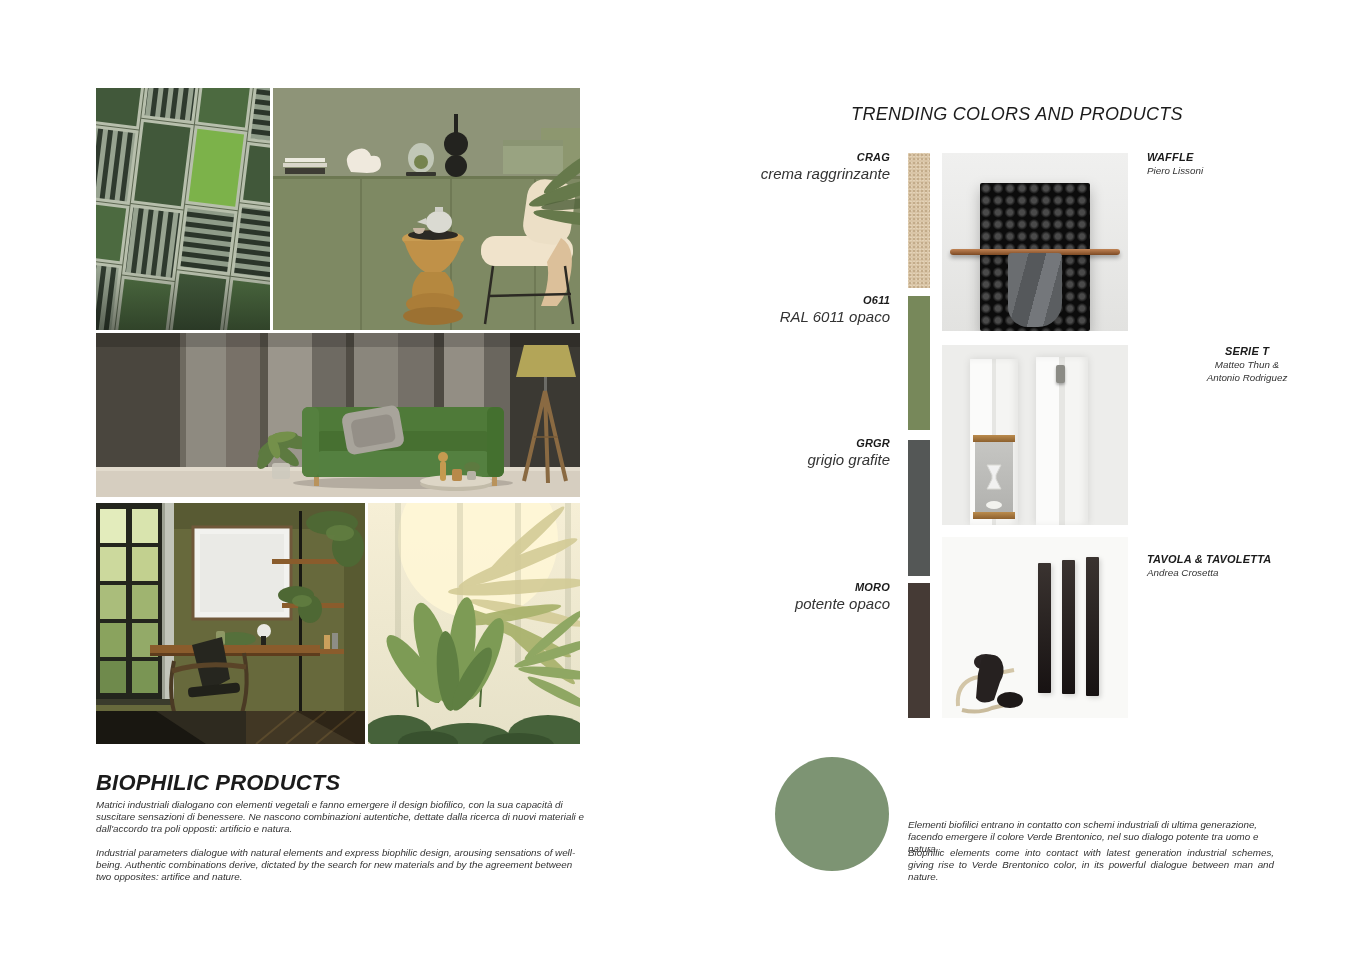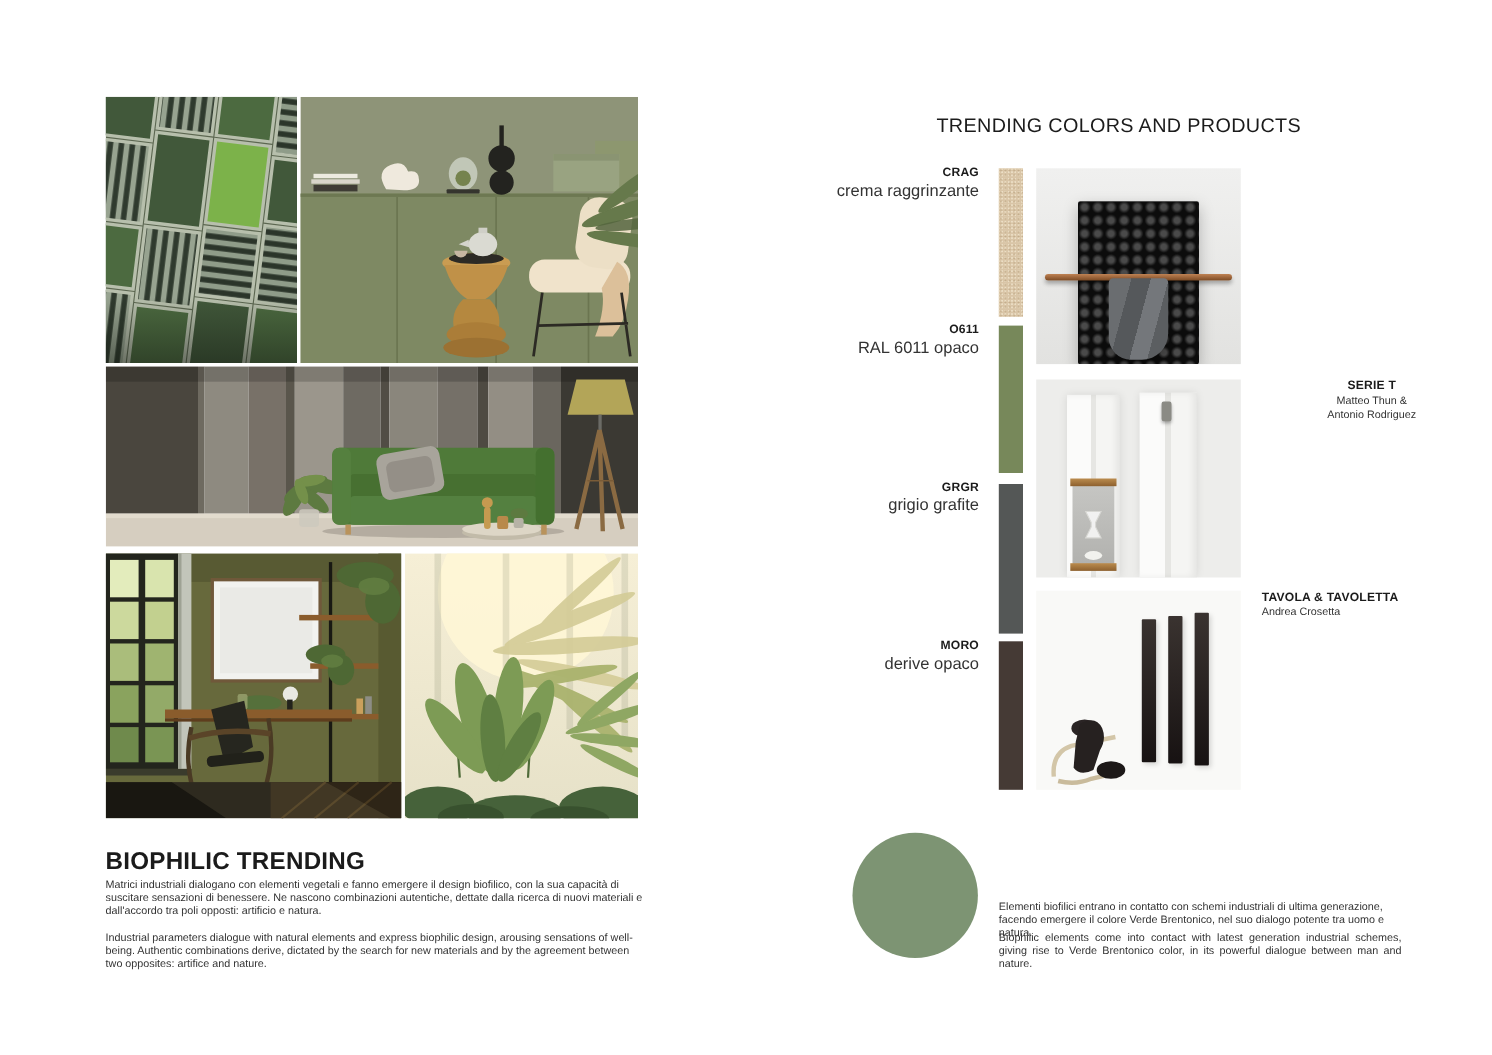--- a/index.html
+++ b/index.html
@@ -1,18 +1,18 @@
 <!DOCTYPE html>
 <html><head>
 <meta charset="utf-8">
 <style>
   html,body{margin:0;padding:0;background:#ffffff;}
   .page{position:relative;width:1356px;height:959px;background:#ffffff;overflow:hidden;
         font-family:"Liberation Sans", sans-serif;color:#222;}
-  section{position:absolute;top:0;height:880px;}
+  section{position:absolute;top:0;height:880px;font-style:italic;}
   .left-page{left:0;width:678px;}
   .right-page{left:678px;width:678px;}
 
   
   .fig{position:absolute;overflow:hidden;}
   .fig svg{display:block;width:100%;height:100%;}
 
   
   .fig-facade {left:96px; top:88px; width:174px;height:242px;}
   .fig-chairroom{left:273px;top:88px; width:307px;height:242px;}
@@ -77,21 +77,21 @@
 
   .tav-panel{width:13px;background:linear-gradient(180deg,#3a3330,#171212);border-radius:1px;
       box-shadow:2px 2px 5px rgba(0,0,0,.15);}
   .tav-panel-1{left:96px;top:26px;height:130px;}
   .tav-panel-2{left:120px;top:23px;height:134px;}
   .tav-panel-3{left:144px;top:20px;height:139px;}
   .tav-chair{left:6px;bottom:4px;width:84px;height:64px;}
 
   
   .prod-label{position:absolute;left:469px;width:200px;}
-  .prod-label-0{top:151px;} .prod-label-1{top:345px;text-align:center;} .prod-label-2{top:537px;}
+  .prod-label-0{top:151px;} .prod-label-1{top:345px;text-align:center;} .prod-label-2{top:553px;}
   .p-name{font-size:11px;font-weight:700;color:#1b1b1b;letter-spacing:.2px;}
   .p-designer{font-size:9.8px;color:#333;margin-top:2px;line-height:1.3;white-space:pre-line;}
 
   
   .footer-circle{position:absolute;left:97px;top:757px;width:114px;height:114px;border-radius:50%;}
   .footer-title{position:absolute;left:230px;top:767px;font-size:20px;font-weight:500;color:#1b1b1b;}
   .foot-p-it{left:230px;top:799px;width:366px;margin-top:20px;}
   .foot-p-en{left:230px;top:837px;width:366px;text-align:justify;}
 </style>
 </head>
@@ -346,21 +346,21 @@
           <ellipse cx="100" cy="236" rx="44" ry="16"></ellipse>
           <ellipse cx="180" cy="232" rx="40" ry="20"></ellipse>
         </g>
         <g fill="#38512e">
           <ellipse cx="60" cy="240" rx="30" ry="12"></ellipse>
           <ellipse cx="150" cy="242" rx="36" ry="12"></ellipse>
         </g>
       </svg>
     </div>
 
-    <h1 class="left-title">BIOPHILIC TRENDING</h1>
+    <h1 class="left-title">BIOPHILIC PRODUCTS</h1>
     <p class="body-p left-p-en">Industrial parameters dialogue with natural elements and express biophilic design, arousing sensations of well-being. Authentic combinations derive, dictated by the search for new materials and by the agreement between two opposites: artifice and nature.</p>
     <p class="body-p left-p-it">Matrici industriali dialogano con elementi vegetali e fanno emergere il design biofilico, con la sua capacità di suscitare sensazioni di benessere. Ne nascono combinazioni autentiche, dettate dalla ricerca di nuovi materiali e dall'accordo tra poli opposti: artificio e natura.</p>
   </section>
 
   <section class="right-page">
 
     <h2 class="right-title">TRENDING COLORS AND PRODUCTS</h2>
 
     <div class="sw-label sw-label-0">
       <div class="sw-code">CRAG</div>
@@ -369,21 +369,21 @@
     <div class="sw-label sw-label-1">
       <div class="sw-code">O611</div>
       <div class="sw-name">RAL 6011 opaco</div>
     </div>
     <div class="sw-label sw-label-2">
       <div class="sw-code">GRGR</div>
       <div class="sw-name">grigio grafite</div>
     </div>
     <div class="sw-label sw-label-3">
       <div class="sw-code">MORO</div>
-      <div class="sw-name">derive opaco</div>
+      <div class="sw-name">potente opaco</div>
     </div>
 
     <div class="sw-strip sw-strip-0 crag-texture" style="background-color: rgb(217, 197, 167);"></div>
     <div class="sw-strip sw-strip-1" style="background-color: rgb(119, 136, 90);"></div>
     <div class="sw-strip sw-strip-2" style="background-color: rgb(84, 87, 86);"></div>
     <div class="sw-strip sw-strip-3" style="background-color: rgb(69, 58, 53);"></div>
 
     <div class="fig prod-fig fig-waffle">
       <div class="waffle-panel"></div>
       <div class="waffle-bar"></div>
@@ -413,20 +413,24 @@
         <svg viewBox="0 0 84 64">
           <path d="M10,56 Q8,34 26,28 L66,20" stroke="#d3c6a8" stroke-width="4" fill="none"></path>
           <path d="M14,60 Q30,64 44,58 L70,52" stroke="#c9bb9c" stroke-width="4" fill="none"></path>
           <ellipse cx="38" cy="12" rx="12" ry="8" fill="#2a2424"></ellipse>
           <path d="M34,8 q14,-8 20,4 q4,10 -2,20 l-6,18 q-12,6 -18,-2 l2,-24 z" fill="#262120"></path>
           <ellipse cx="62" cy="50" rx="13" ry="8" fill="#1d1918"></ellipse>
         </svg>
       </div>
     </div>
 
+    <div class="prod-label prod-label-0">
+      <div class="p-name">WAFFLE</div>
+      <div class="p-designer">Piero Lissoni</div>
+    </div>
     <div class="prod-label prod-label-1">
       <div class="p-name">SERIE T</div>
       <div class="p-designer">Matteo Thun &amp;
 Antonio Rodriguez</div>
     </div>
     <div class="prod-label prod-label-2">
       <div class="p-name">TAVOLA &amp; TAVOLETTA</div>
       <div class="p-designer">Andrea Crosetta</div>
     </div>
 

